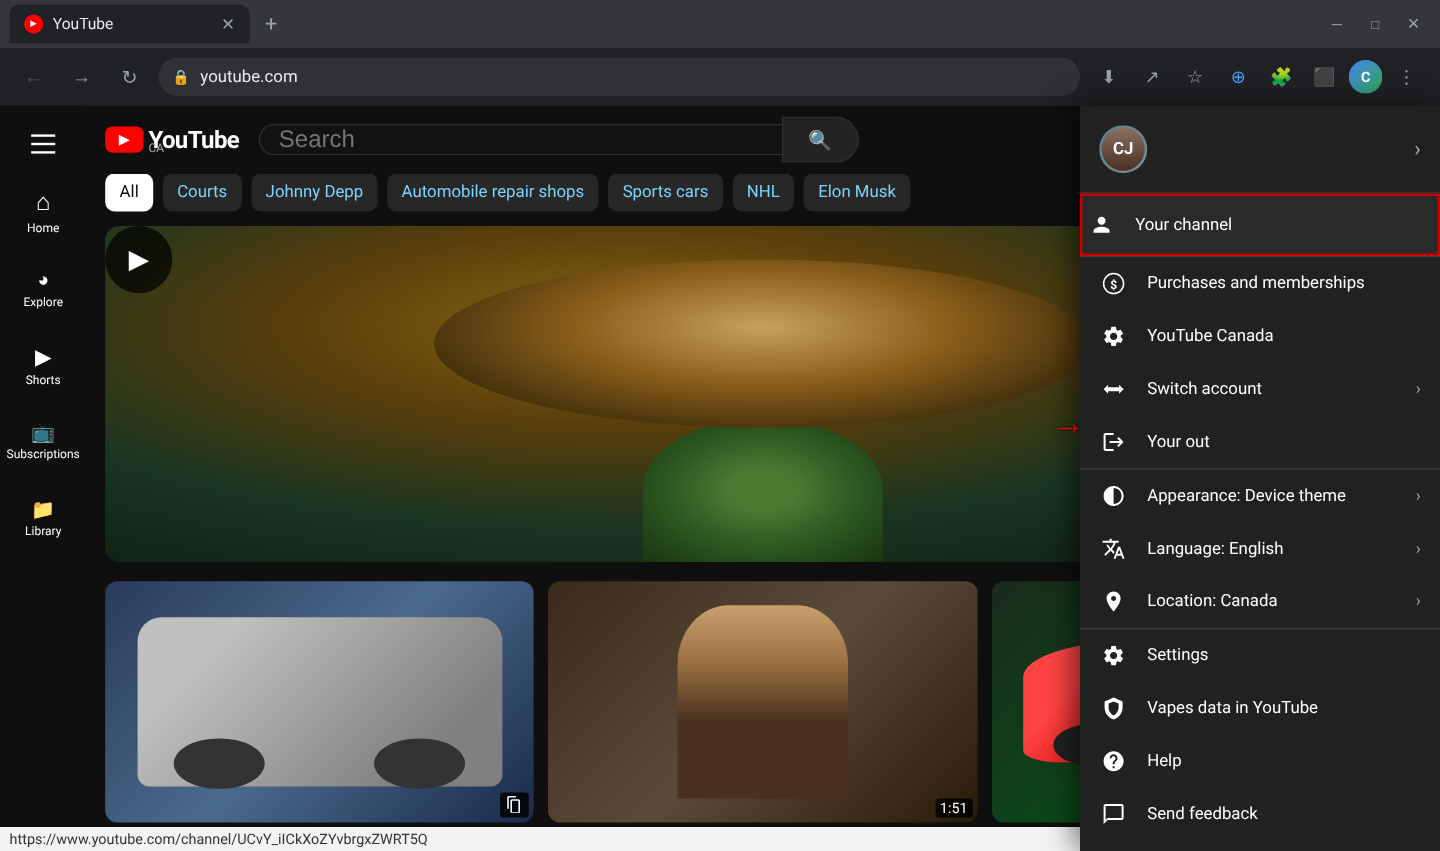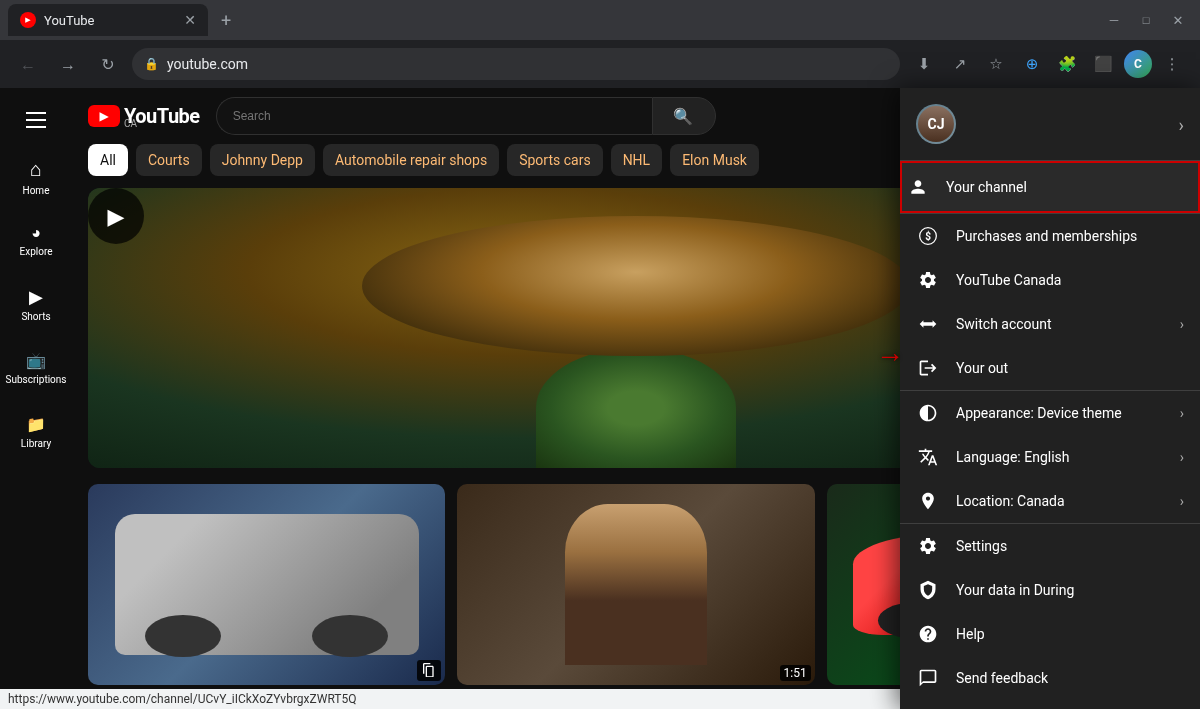--- a/index.html
+++ b/index.html
@@ -41,31 +41,31 @@
     .main-content { flex: 1; overflow-y: auto; overflow-x: hidden; background: #0f0f0f; }
 
     
     .yt-header { display: flex; align-items: center; padding: 0 16px; height: 56px; gap: 16px; position: sticky; top: 0; background: #0f0f0f; z-index: 10; }
     .yt-logo { display: flex; align-items: center; gap: 4px; text-decoration: none; }
     .yt-logo-icon { width: 32px; height: 22px; background: #ff0000; border-radius: 6px; display: flex; align-items: center; justify-content: center; }
     .yt-logo-icon::after { content: '▶'; color: white; font-size: 12px; }
     .yt-logo-text { font-size: 20px; font-weight: 700; color: #fff; letter-spacing: -0.5px; }
     .yt-logo-country { font-size: 10px; color: #aaa; margin-top: -10px; }
     .search-bar { flex: 1; max-width: 500px; display: flex; align-items: center; }
-    .search-input { flex: 1; height: 38px; background: #121212; border: 1px solid #303030; border-right: none; border-radius: 20px 0 0 20px; padding: 0 16px; color: #fff; font-size: 12px; outline: none; }
+    .search-input { flex: 1; height: 26px; background: #121212; border: 1px solid #303030; border-right: none; border-radius: 20px 0 0 20px; padding: 0 16px; color: #fff; font-size: 20px; outline: none; }
     .search-btn { height: 38px; width: 64px; background: #222; border: 1px solid #303030; border-radius: 0 20px 20px 0; display: flex; align-items: center; justify-content: center; cursor: pointer; color: #aaa; }
     .header-right { display: flex; align-items: center; gap: 8px; margin-left: auto; }
     .header-icon-btn { width: 40px; height: 40px; display: flex; align-items: center; justify-content: center; border-radius: 50%; cursor: pointer; color: #fff; font-size: 18px; }
     .user-avatar { width: 32px; height: 32px; border-radius: 50%; background: linear-gradient(135deg, #4285f4, #34a853); display: flex; align-items: center; justify-content: center; color: white; font-size: 13px; font-weight: bold; cursor: pointer; }
 
     
     .filter-chips { display: flex; gap: 8px; padding: 0 16px 12px; overflow-x: hidden; align-items: center; }
     .chip { height: 32px; padding: 0 12px; border-radius: 8px; display: flex; align-items: center; font-size: 14px; cursor: pointer; white-space: nowrap; flex-shrink: 0; }
     .chip-active { background: #fff; color: #0f0f0f; }
-    .chip-inactive { background: #272727; color: #fdba74; }
+    .chip-inactive { background: #272727; color: #7dd3fc; }
 
     
     .video-grid { padding: 0 16px; }
     .play-btn-large { width: 56px; height: 56px; background: rgba(0,0,0,0.7); border-radius: 50%; display: flex; align-items: center; justify-content: center; font-size: 22px; color: white; position: absolute; z-index: 2; }
     .yt-watermark { position: absolute; bottom: 16px; right: 24px; z-index: 2; display: flex; align-items: center; gap: 6px; }
     .yt-watermark-icon { width: 24px; height: 17px; background: #fff; border-radius: 4px; display: flex; align-items: center; justify-content: center; }
     .yt-watermark-icon::after { content: '▶'; color: #ff0000; font-size: 9px; }
     .yt-watermark-text { color: white; font-size: 18px; font-weight: 500; }
     .more-btn { position: absolute; top: 8px; right: 8px; z-index: 3; color: #fff; cursor: pointer; font-size: 18px; }
 
@@ -416,21 +416,21 @@
       </div>
       <span class="dropdown-label">Settings</span>
     </div>
 
     <div class="dropdown-item">
       <div class="dropdown-icon">
         <svg width="20" height="20" viewBox="0 0 24 24" fill="white">
             <path d="M12 1L3 5v6c0 5.55 3.84 10.74 9 12 5.16-1.26 9-6.45 9-12V5l-9-4zm0 4l5 2.18V11c0 3.5-2.33 6.79-5 7.93-2.67-1.14-5-4.43-5-7.93V7.18L12 5z"></path>
           </svg>
       </div>
-      <span class="dropdown-label">Your data in During</span>
+      <span class="dropdown-label">Vapes data in YouTube</span>
     </div>
 
     <div class="dropdown-item">
       <div class="dropdown-icon">
         <svg width="20" height="20" viewBox="0 0 24 24" fill="white">
             <path d="M12 2C6.48 2 2 6.48 2 12s4.48 10 10 10 10-4.48 10-10S17.52 2 12 2zm1 17h-2v-2h2v2zm2.07-7.75l-.9.92C13.45 12.9 13 13.5 13 15h-2v-.5c0-1.1.45-2.1 1.17-2.83l1.24-1.26c.37-.36.59-.86.59-1.41 0-1.1-.9-2-2-2s-2 .9-2 2H8c0-2.21 1.79-4 4-4s4 1.79 4 4c0 .88-.36 1.68-.93 2.25z"></path>
           </svg>
       </div>
       <span class="dropdown-label">Help</span>
     </div>

